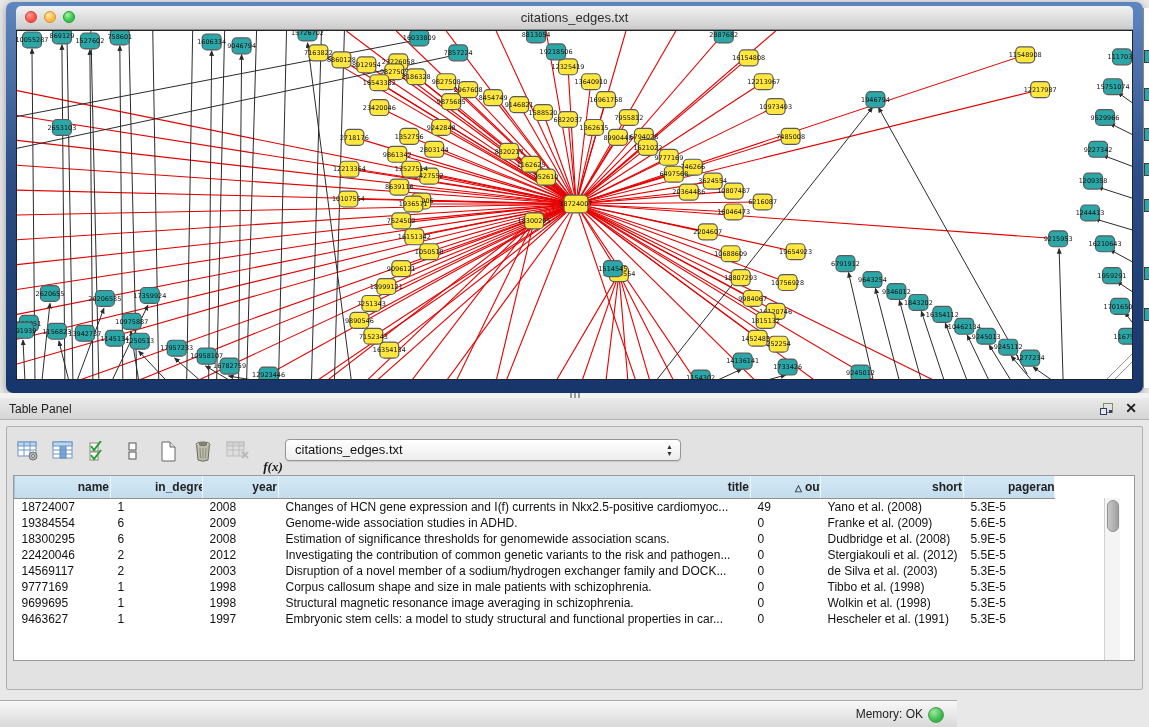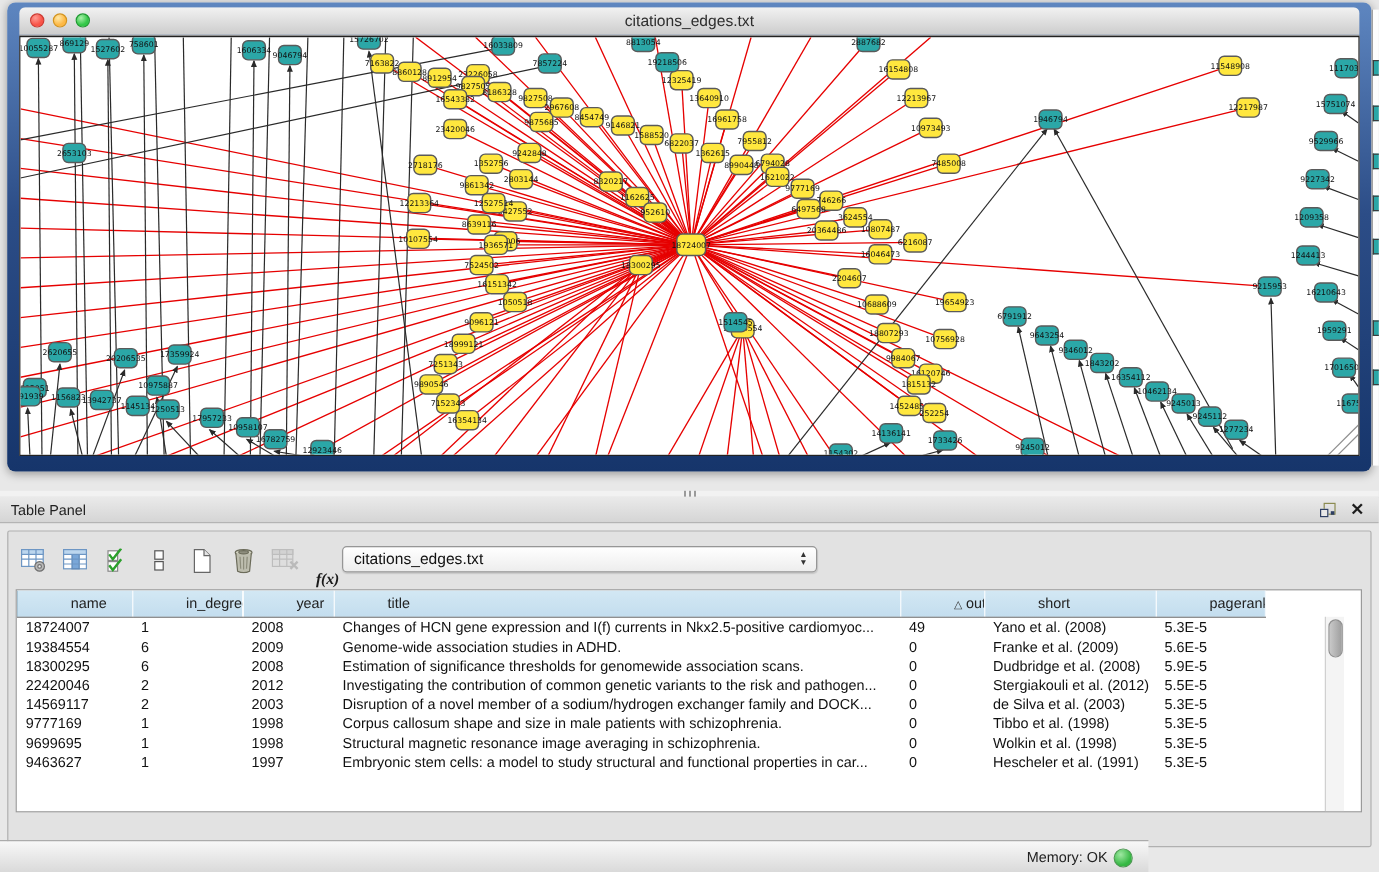--- a/index.html
+++ b/index.html
@@ -26,21 +26,21 @@
     border:1px solid #222;box-sizing:border-box;overflow:hidden;}
   #graph-svg{display:block;width:100%;height:100%;}
   .graph-node-label{font-family:"DejaVu Sans",sans-serif;font-size:6.5px;fill:#111;}
 
   
   .bg-sliver{position:absolute;left:1143px;top:8px;width:6px;height:380px;
     background:#fdfdfd;border-left:1px solid #8a8a8a;}
   .sliver-node{position:absolute;left:0;width:6px;height:11px;background:#2ba7a7;border:1px solid #3c3c3c;border-right:none;}
 
   
-  .table-panel{position:absolute;left:0;top:409px;width:1149px;height:305px;background:#e8e8e8;}
+  .table-panel{position:absolute;left:0;top:393px;width:1149px;height:305px;background:#e8e8e8;}
   .panel-strip{position:absolute;left:0;top:0;width:100%;height:5px;background:#f2f2f2;border-bottom:1px solid #d7d7d7;}
   .splitter-grip{position:absolute;left:570px;top:0;width:10px;height:5px;
     background:repeating-linear-gradient(90deg,#9a9a9a 0 2px,transparent 2px 4px);}
   .panel-header{position:absolute;left:0;top:5px;width:100%;height:22px;box-sizing:border-box;
     background:linear-gradient(180deg,#eaeaea,#d5d5d5);border-bottom:1px solid #b4b4b4;
     font-size:12px;color:#222;line-height:22px;padding-left:9px;}
   .panel-header-icons{position:absolute;right:12px;top:3px;display:flex;gap:12px;align-items:center;}
   .float-icon{position:relative;width:13px;height:13px;display:inline-block;}
   .float-icon .sq1{position:absolute;left:3px;top:1px;width:8px;height:8px;border:1px solid #8c8c52;background:transparent;}
   .float-icon .sq2{position:absolute;left:0px;top:6px;width:5px;height:5px;border:1px solid #2e3f63;background:#e8e8e8;}
@@ -58,21 +58,21 @@
     border:1px solid #969696;border-radius:4px;background:linear-gradient(180deg,#ffffff,#ededed);
     font-size:13px;color:#111;line-height:20px;padding:0 22px 0 9px;box-shadow:0 1px 1px rgba(0,0,0,.12);}
   .combo-arrows{position:absolute;right:7px;top:3px;display:flex;flex-direction:column;line-height:7px;font-size:7px;color:#333;}
 
   
   .tbl-container{position:absolute;left:6px;top:48px;width:1122px;height:186px;box-sizing:border-box;
     background:#fff;border:1px solid #9a9a9a;overflow:hidden;}
   table.data{border-collapse:collapse;table-layout:fixed;width:1040px;font-size:12px;color:#111;}
   table.data th{height:20px;background:linear-gradient(180deg,#d3e8f4,#c3ddee);
     border-right:1px solid #f2f8fc;border-bottom:1px solid #8f8f8f;border-left:1px solid #a9c4d4;
-    font-weight:normal;text-align:left;font-size:12px;color:#222;overflow:hidden;white-space:nowrap;padding-left:44px;}
+    font-weight:bold;text-align:right;font-size:12px;color:#222;overflow:hidden;white-space:nowrap;padding-left:44px;}
   table.data td{height:16px;padding:0 0 0 7px;white-space:nowrap;overflow:hidden;font-size:12px;}
   .sort-tri{font-size:9px;color:#333;margin-right:3px;}
   .vscroll{position:absolute;right:14px;top:22px;width:15px;height:162px;background:#f4f4f4;
     border-left:1px solid #d0d0d0;}
   .vthumb{position:absolute;left:2px;top:2px;width:10px;height:30px;border-radius:6px;
     background:linear-gradient(90deg,#c9c9c9,#9f9f9f);border:1px solid #909090;}
 
   
   .tabs{position:absolute;left:0;right:0;top:242px;display:flex;justify-content:center;}
   .seg{display:flex;border:1px solid #9f9f9f;border-radius:5px;overflow:hidden;

